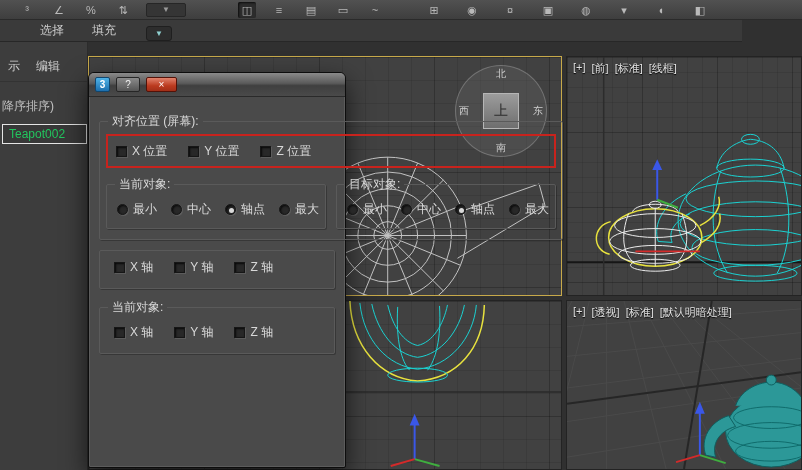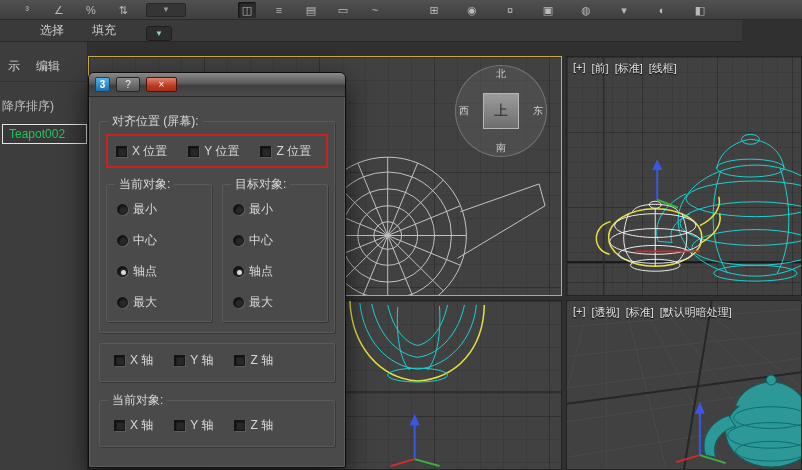--- a/index.html
+++ b/index.html
@@ -85,21 +85,21 @@
   .red-box{display:flex;align-items:center;gap:21px;height:34px;padding-left:8px;
            border:2px solid var(--annotation-red,#c8231d);margin-bottom:6px}
   .chk,.rad{display:inline-flex;align-items:center;gap:5px;color:#d8d8d8;white-space:nowrap}
   .cbox{width:11px;height:11px;background:#282828;border:1px solid #161616;flex:none;
         box-shadow:inset 1px 1px 2px rgba(0,0,0,.8),1px 1px 0 rgba(255,255,255,.10)}
   .rbox{width:11px;height:11px;border-radius:50%;background:#282828;border:1px solid #161616;flex:none;
         position:relative;box-shadow:inset 1px 1px 2px rgba(0,0,0,.8),1px 1px 0 rgba(255,255,255,.10)}
   .rbox.on::after{content:"";position:absolute;left:2.5px;top:2.5px;width:5px;height:5px;border-radius:50%;background:#d9d9d9}
   .two-col{display:flex;gap:10px}
   .two-col fieldset.fs{flex:1;margin-top:2px;padding:2px 6px 10px}
-  .radio-col{display:flex;flex-direction:column;gap:14px;padding:6px 0 0 4px}
+  .radio-col{display:flex;flex-direction:row;gap:14px;padding:6px 0 0 4px}
   .chk-row{display:flex;gap:21px;padding:4px 0 2px 8px}
   .btn-row{display:flex;justify-content:space-between;padding:30px 4px 0}
 </style>
 </head>
 <body>
 
 <div class="screen">
 
   <div class="row1">
     <div class="tb-group g1">

